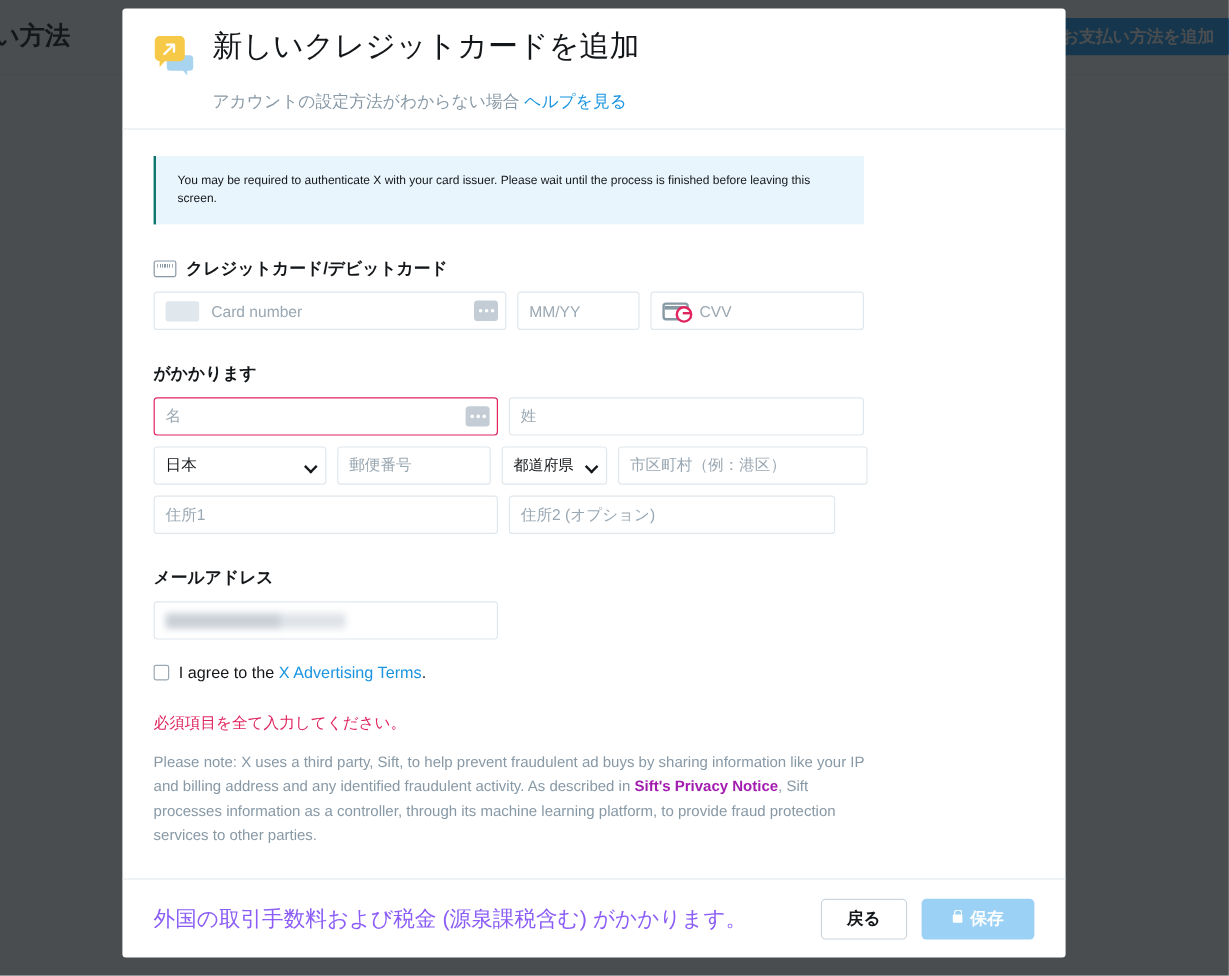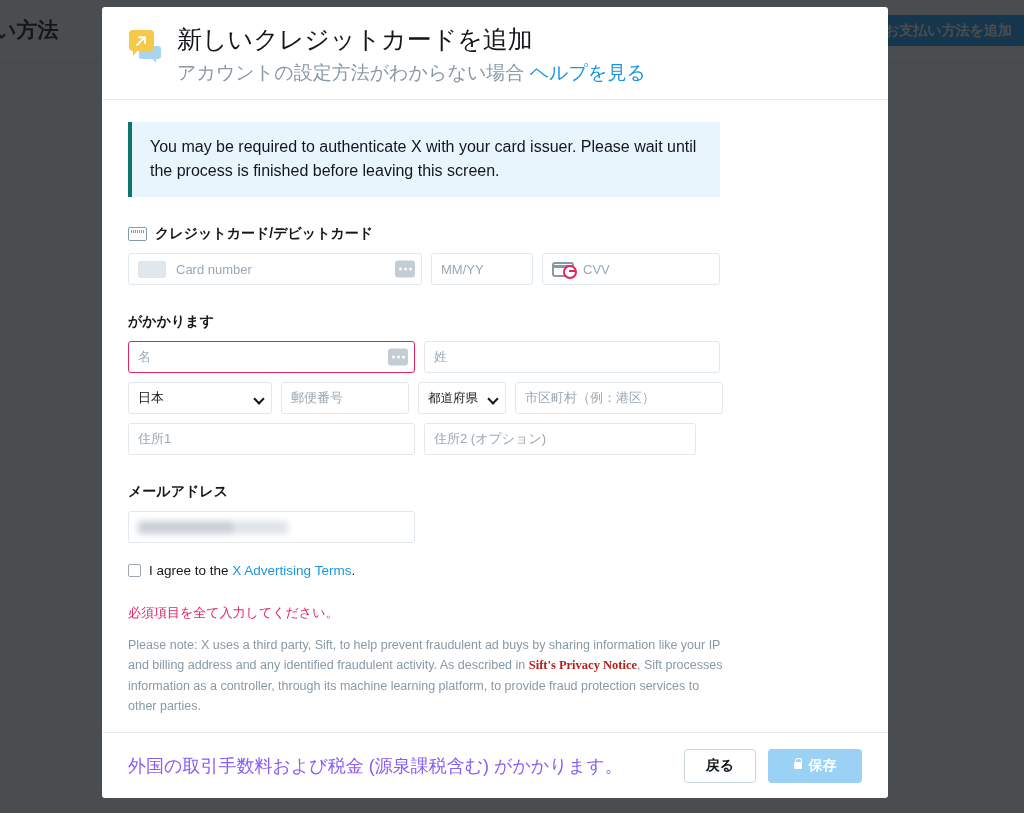--- a/index.html
+++ b/index.html
@@ -99,37 +99,37 @@
   .bubble-arrow {
     position: absolute; left: 7px; top: 6px;
     width: 12px; height: 12px;
   }
   .header-text { margin-left: 15px; }
   .modal-title {
     font-size: 25px; color: #14171a; font-weight: normal;
     line-height: 1.2; margin: 0;
   }
   .modal-subtitle {
-    font-size: 19px; color: #8899a6; margin-top: 6px;
+    font-size: 14px; color: #8899a6; margin-top: 22px;
   }
   .modal-subtitle a { color: #1b95e0; text-decoration: none; }
 
   
   .modal-body {
     flex: 1 1 auto;
     padding: 22px 26px 0 26px;
     overflow: hidden;
   }
 
   .info-banner {
     background: #e8f5fd;
-    border-left: 4px solid #0f766e;
+    border-left: 2px solid #0f766e;
     padding: 13px 18px 14px 18px;
     width: 592px;
-    font-size: 16px;
+    font-size: 10px;
     color: #14171a;
     line-height: 1.5;
   }
 
   .section-head {
     display: flex; align-items: center;
     margin-top: 28px; margin-bottom: 10px;
   }
   .section-title {
     font-size: 14px; font-weight: bold; color: #14171a;
@@ -252,21 +252,21 @@
   .error-msg {
     margin-top: 26px;
     font-size: 13px; color: #e0245e;
   }
   .legal {
     margin-top: 13px;
     font-size: 12.5px; color: #8899a6;
     line-height: 1.62;
     width: 600px;
   }
-  .legal a { color: #b91c1c; text-decoration: none; font-weight: bold; font-family: Liberation Serif, serif; }
+  .legal a { color: #a21caf; text-decoration: none; font-weight: bold; }
 
   
   .modal-footer {
     flex: 0 0 auto;
     border-top: 1px solid #e6ecf0;
     height: 66px;
     display: flex; align-items: center;
     padding: 0 26px;
   }
   .footer-note { font-size: 18px; color: #8b5cf6; }

